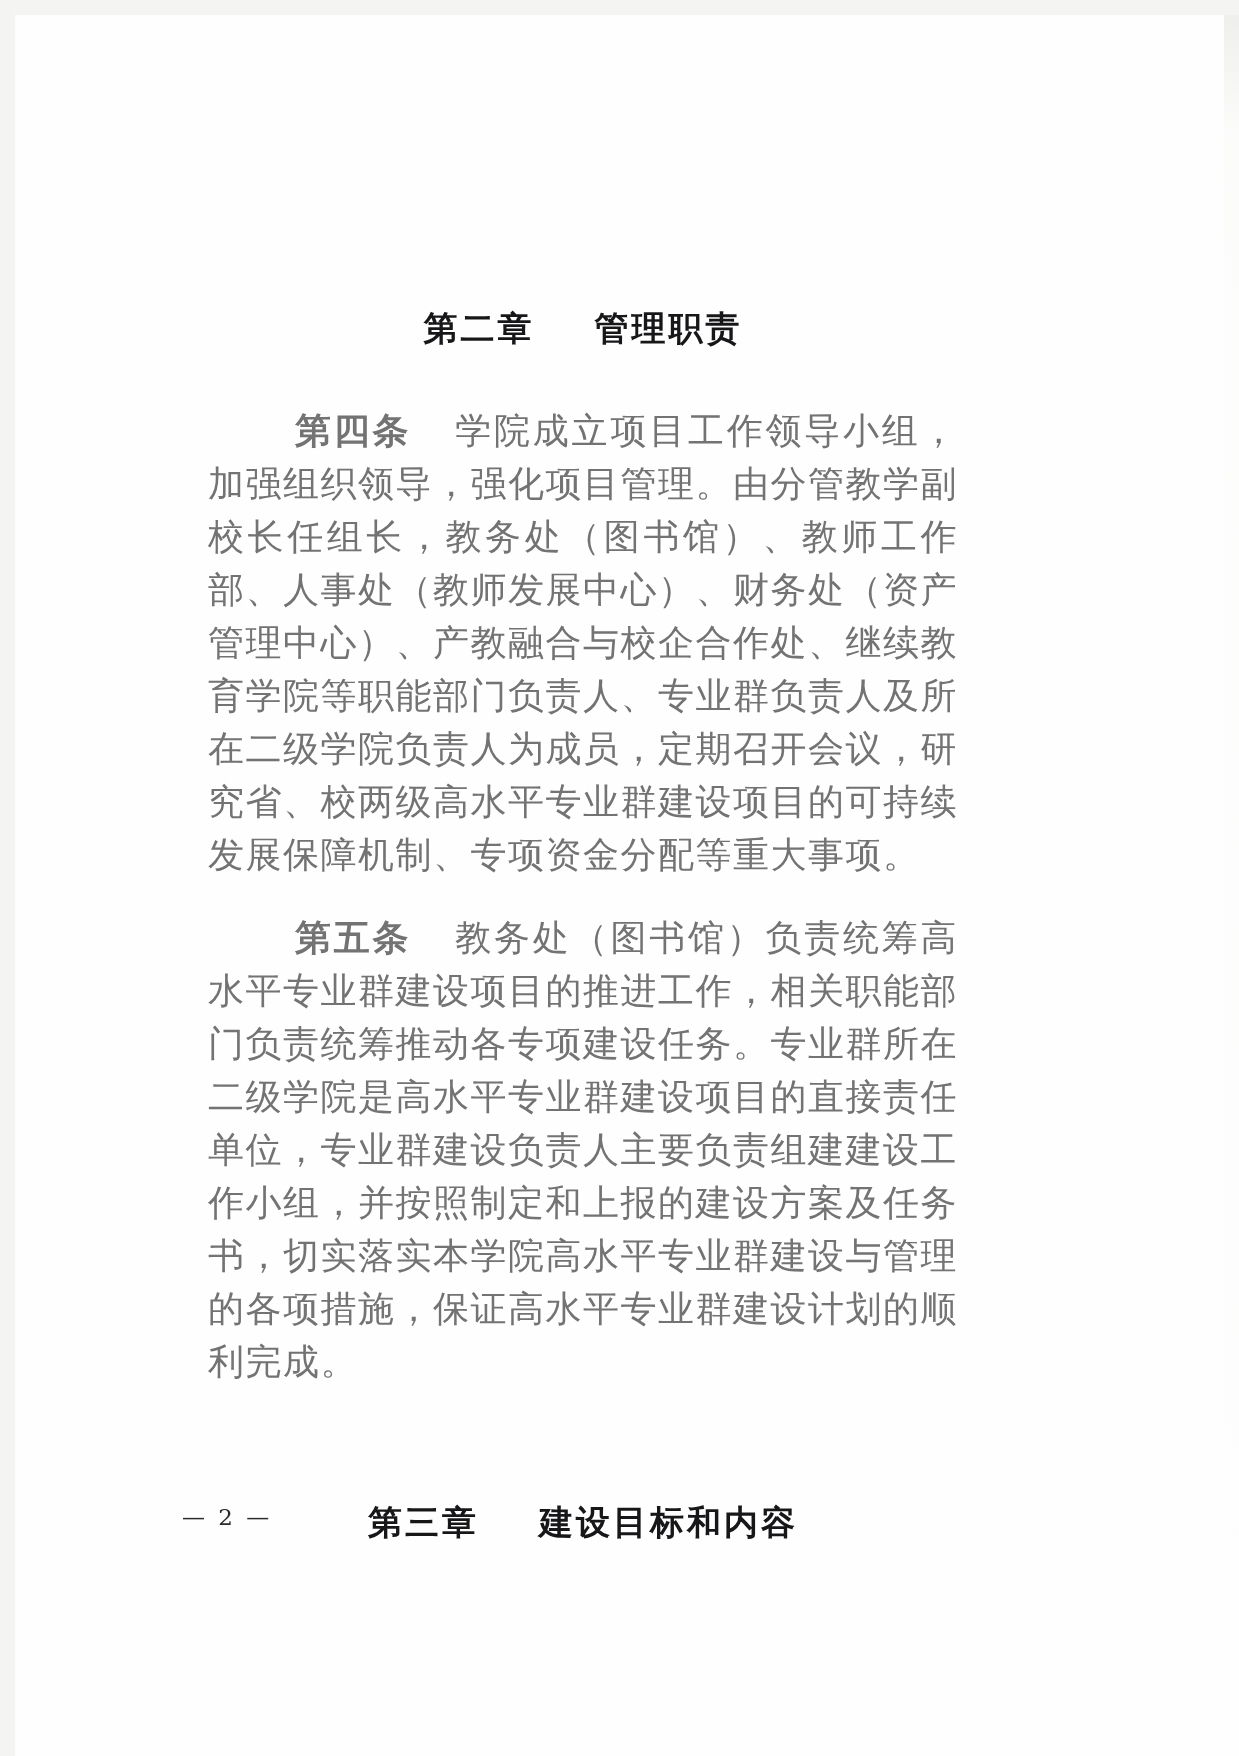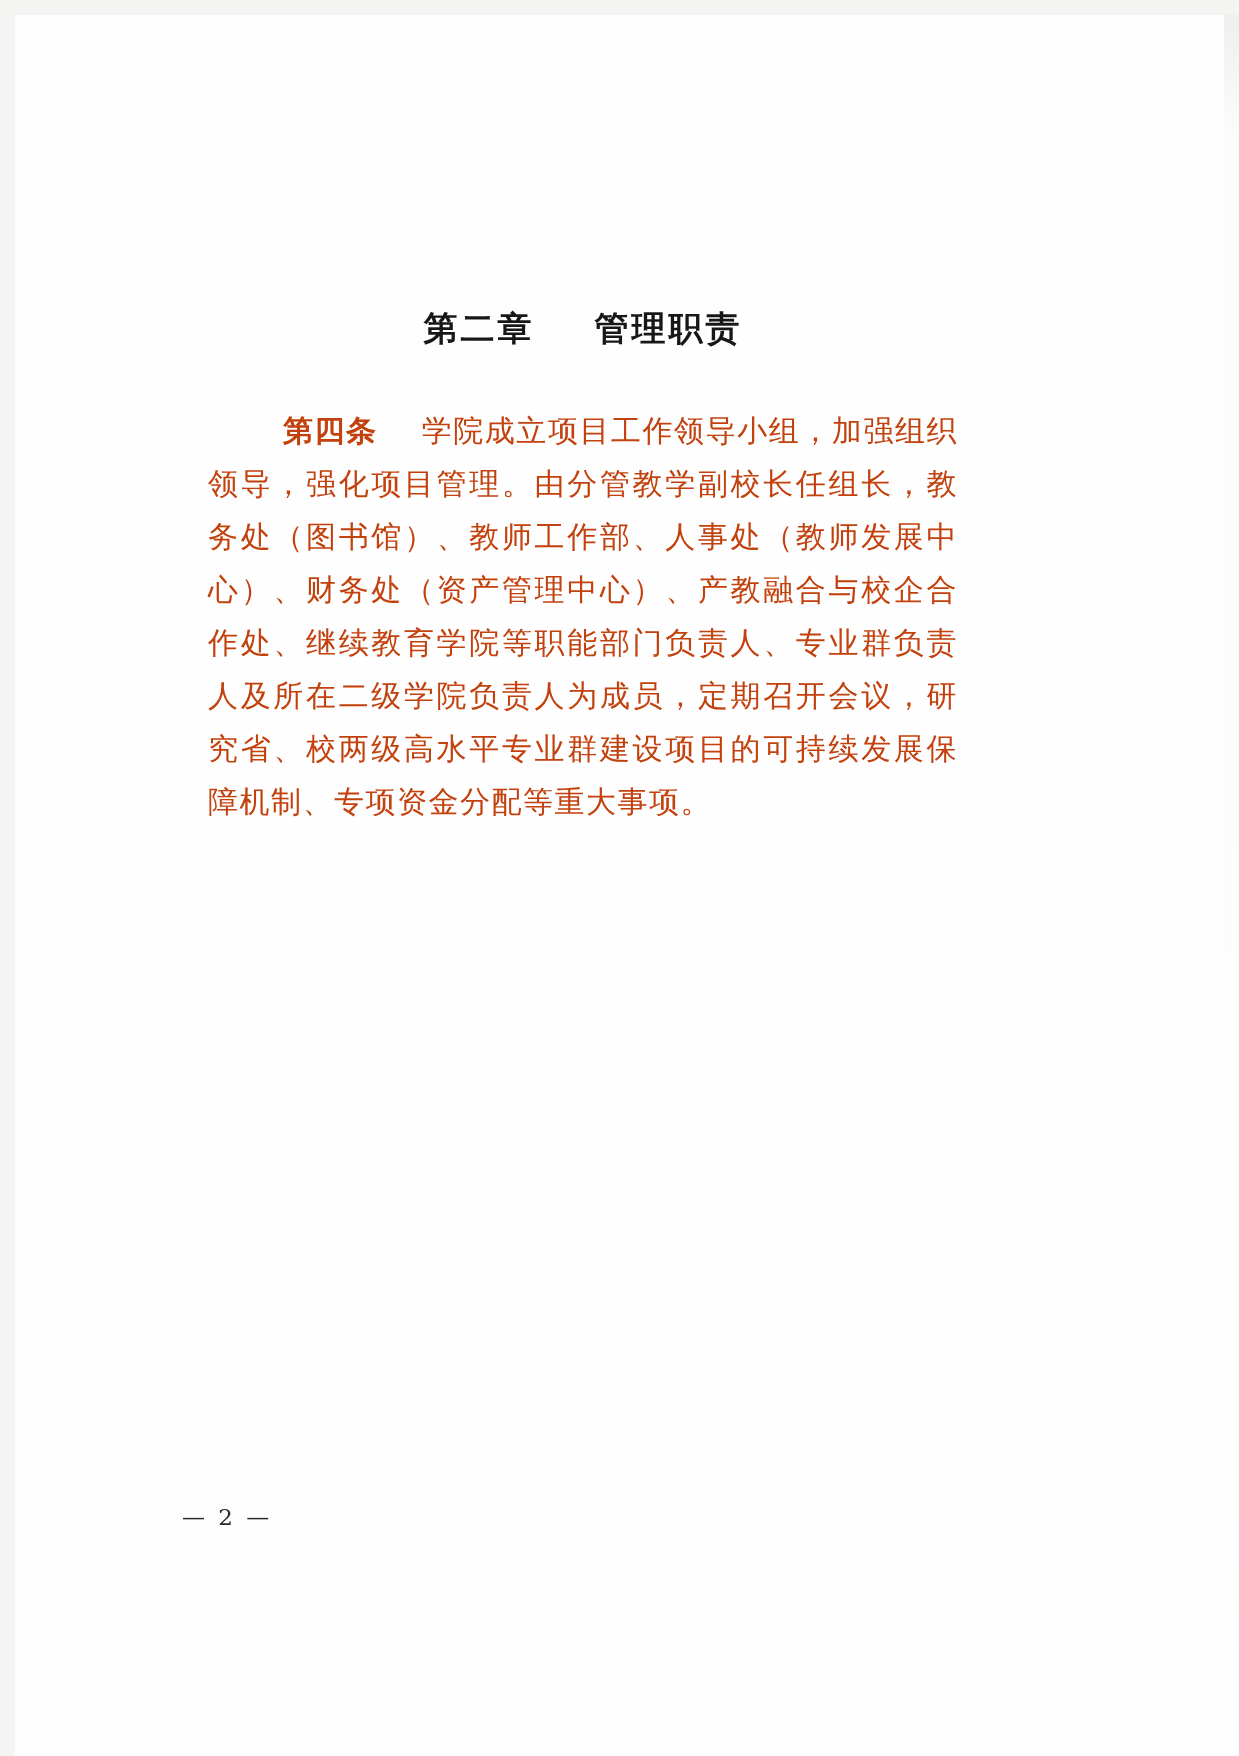--- a/index.html
+++ b/index.html
@@ -31,27 +31,27 @@
     text-align: center;
     font-family: "DejaVu Sans", "Liberation Sans", sans-serif;
     font-weight: bold;
     font-size: 34px;
     letter-spacing: 3px;
     color: #17171a;
     margin-bottom: 22px;
   }
   .chapter-heading .chapter-no { margin-right: 30px; }
   .body-para {
-    font-size: 30px;
+    font-size: 36px;
     line-height: 53px;
     text-align: justify;
     text-justify: inter-character;
     text-indent: 2em;
     letter-spacing: 1.5px;
-    color: #c2410c;
+    color: #737373;
   }
   .lead {
     font-weight: bold;
     margin-right: 14px;
   }
   .section-2 { margin-top: 52px; }
   .page-number {
     position: absolute;
     left: 152px;
     top: 1474px;
@@ -71,22 +71,28 @@
 
     <div class="section section-1">
       <h2 class="chapter-heading">
         <span class="chapter-no">第二章</span><span>管理职责</span>
       </h2>
 
       <p class="body-para">
         <span class="lead">第四条</span><span>学院成立项目工作领导小组，加强组织领导，强化项目管理。由分管教学副校长任组长，教务处（图书馆）、教师工作部、人事处（教师发展中心）、财务处（资产管理中心）、产教融合与校企合作处、继续教育学院等职能部门负责人、专业群负责人及所在二级学院负责人为成员，定期召开会议，研究省、校两级高水平专业群建设项目的可持续发展保障机制、专项资金分配等重大事项。</span>
       </p>
 
+      <p class="body-para">
+        <span class="lead">第五条</span><span>教务处（图书馆）负责统筹高水平专业群建设项目的推进工作，相关职能部门负责统筹推动各专项建设任务。专业群所在二级学院是高水平专业群建设项目的直接责任单位，专业群建设负责人主要负责组建建设工作小组，并按照制定和上报的建设方案及任务书，切实落实本学院高水平专业群建设与管理的各项措施，保证高水平专业群建设计划的顺利完成。</span>
+      </p>
     </div>
 
     <div class="section section-2">
+      <h2 class="chapter-heading">
+        <span class="chapter-no">第三章</span><span>建设目标和内容</span>
+      </h2>
 
     </div>
 
   </div>
 
   <div class="page-number">— 2 —</div>
 </div>
 
 </body></html>

